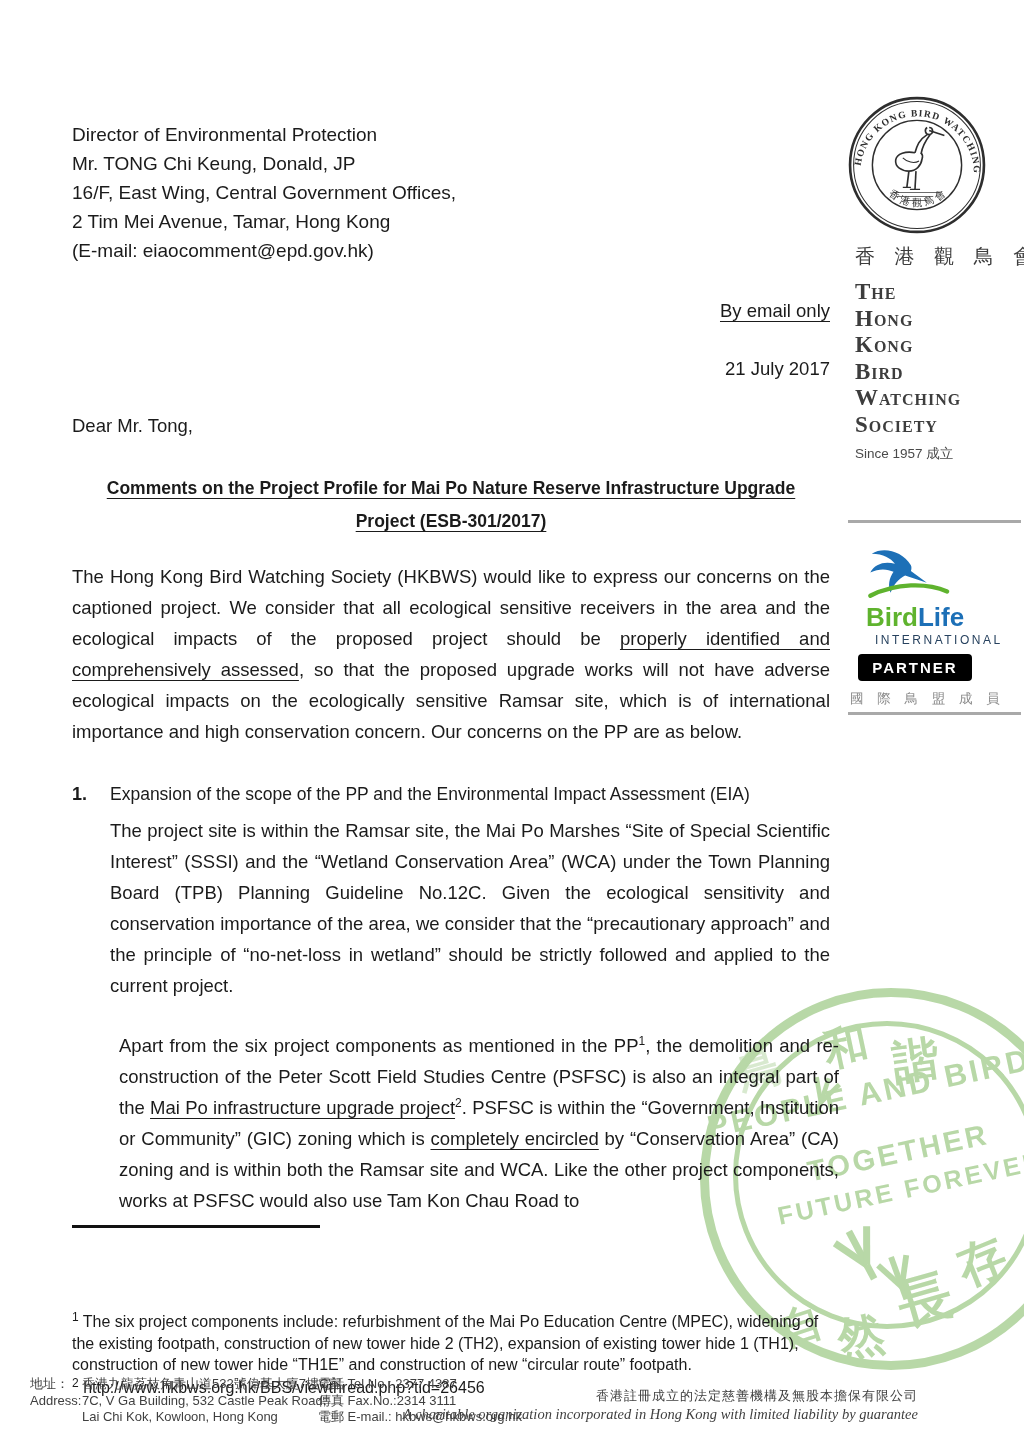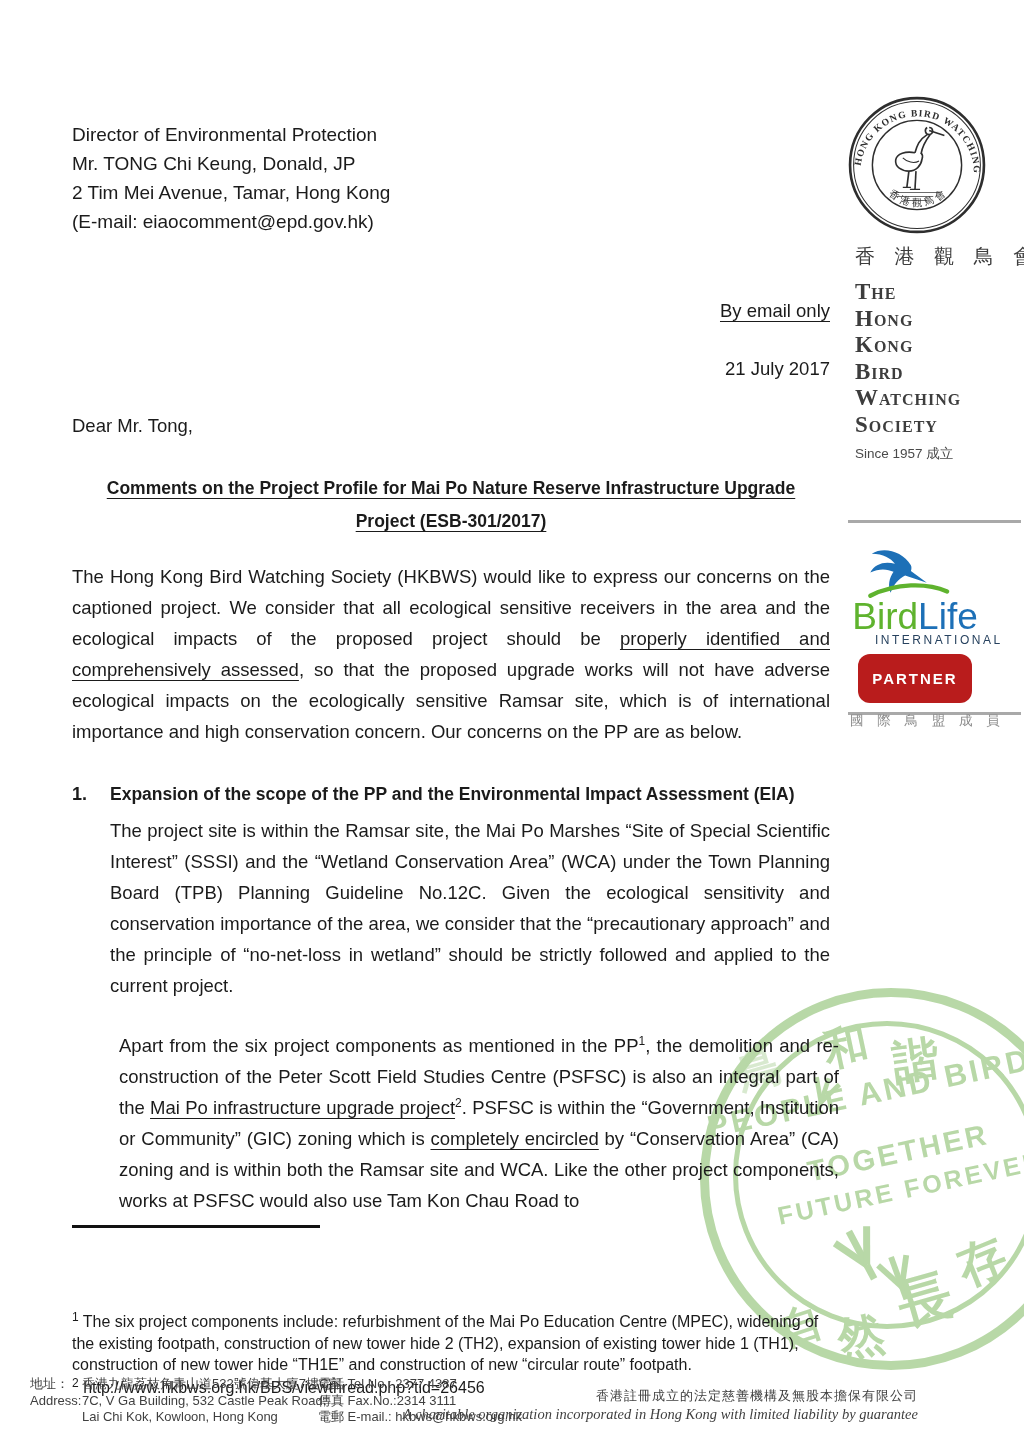--- a/index.html
+++ b/index.html
@@ -18,21 +18,21 @@
   .recipient { left:72px; top:120px; font-size:19px; line-height:29px; }
   .by-email  { left:72px; top:300px; width:758px; text-align:right; font-size:18.5px; }
   .date-line { left:72px; top:358px; width:758px; text-align:right; font-size:18.5px; }
   .salutation{ left:72px; top:415px; font-size:18.5px; }
   .subject   { left:72px; top:472px; width:758px; text-align:center;
                font-size:17.5px; font-weight:bold; line-height:33px; white-space:nowrap; }
   .para      { text-align:justify; font-size:18.5px; line-height:31px; }
   .para1     { left:72px; top:561px; width:758px; }
   .sec-row   { left:72px; top:784px; width:760px; white-space:nowrap; }
   .sec-num   { display:inline-block; width:38px; font-size:18px; font-weight:bold; }
-  .sec-head  { display:inline-block; font-size:17.5px; font-weight:bold; }
+  .sec-head  { display:inline-block; font-size:17.5px; font-weight:normal; }
   .sec-para1 { left:110px; top:815px; width:720px; }
   .sec-para2 { left:119px; top:1030px; width:720px; }
 
   
   .fn-rule   { left:72px; top:1225px; width:248px; height:2.5px; background:#111; }
   .footnotes { left:72px; top:1311px; width:762px; font-size:16px; line-height:21.5px; }
   .fn { margin-bottom:1px; }
 
   
   .seal { left:846px; top:94px; width:142px; height:142px; }
@@ -40,26 +40,26 @@
   .org-cn { font-size:20px; letter-spacing:7px; color:#3d3d3d; margin-bottom:9px; white-space:nowrap; }
   .org-line { font-family:"Liberation Serif", serif; font-variant:small-caps; font-weight:600;
               font-size:23px; line-height:26.5px; letter-spacing:1px; color:#3d3d3d; }
   .since { font-size:13.5px; color:#4a4a4a; margin-top:7px; white-space:nowrap; }
   .rule-gray { left:848px; width:173px; height:3px; background:#a9a9a9; }
   .rule-top { top:520px; } .rule-bottom { top:712px; }
 
   
   .birdlife { left:850px; top:545px; width:130px; text-align:center; }
   .bl-bird-svg { width:92px; height:58px; margin-left:12px; display:block; }
-  .bl-word { font-size:37px; font-weight:normal; letter-spacing:0; line-height:28px; }
+  .bl-word { font-size:26px; font-weight:bold; letter-spacing:0; line-height:28px; }
   .bl-word .w-bird { color:#5fb32e; } .bl-word .w-life { color:#1d70b7; }
   .bl-intl { font-size:12px; letter-spacing:2.5px; color:#27425f; margin-top:2px;margin-left:25px; }
-  .bl-badge { display:inline-block; margin-top:7px; background:#b91c1c; color:#fff;
+  .bl-badge { display:inline-block; margin-top:7px; background:#000000; color:#fff;
               font-weight:bold; font-size:15px; letter-spacing:2px;
-              padding:16px 14px; border-radius:12px; }
+              padding:5px 14px; border-radius:4px; }
   .bl-cn { font-size:13.5px; letter-spacing:5px; color:#8a8a8a; margin-top:9px; white-space:nowrap; }
 
   
   .stamp { left:700px; top:988px; width:400px; height:400px; z-index:1; opacity:.95; }
   .stamp, .stamp * { color:#b5d6a3; }
   .ring-outer { position:absolute; left:0; top:0; width:382px; height:382px;
                 border:9px solid #b5d6a3; border-radius:50%; }
   .ring-inner { position:absolute; left:33px; top:33px; width:308px; height:308px;
                 border:5px solid #b5d6a3; border-radius:50%; }
   .schar { position:absolute; font-weight:bold; font-family:"DejaVu Sans", sans-serif; }
@@ -117,20 +117,21 @@
     <span class="sline" style="left:78px;top:214px;font-size:25px;transform:rotate(-12deg)">FUTURE FOREVER</span>
     <span class="schar" style="left:80px;top:310px;font-size:42px;transform:rotate(-18deg)">自</span>
     <span class="schar" style="left:138px;top:318px;font-size:46px;transform:rotate(-12deg)">然</span>
     <span class="schar" style="left:198px;top:276px;font-size:54px;transform:rotate(-16deg)">長</span>
     <span class="schar" style="left:258px;top:242px;font-size:48px;transform:rotate(-22deg)">存</span>
   </div>
 
   <div class="recipient abs layer">
     <div>Director of Environmental Protection</div>
     <div>Mr. TONG Chi Keung, Donald, JP</div>
+    <div>16/F, East Wing, Central Government Offices,</div>
     <div>2 Tim Mei Avenue, Tamar, Hong Kong</div>
     <div>(E-mail: eiaocomment@epd.gov.hk)</div>
   </div>
 
   <svg class="seal abs layer" viewBox="0 0 140 140">
     <circle cx="70" cy="70" r="66" fill="none" stroke="#2e2e2e" stroke-width="2.6"></circle>
     <circle cx="70" cy="70" r="62.5" fill="none" stroke="#2e2e2e" stroke-width="1"></circle>
     <circle cx="70" cy="70" r="44" fill="none" stroke="#2e2e2e" stroke-width="1.4"></circle>
     <defs>
       <path id="sealTopArc" d="M 14 78 A 56 56 0 1 1 126 78"></path>

